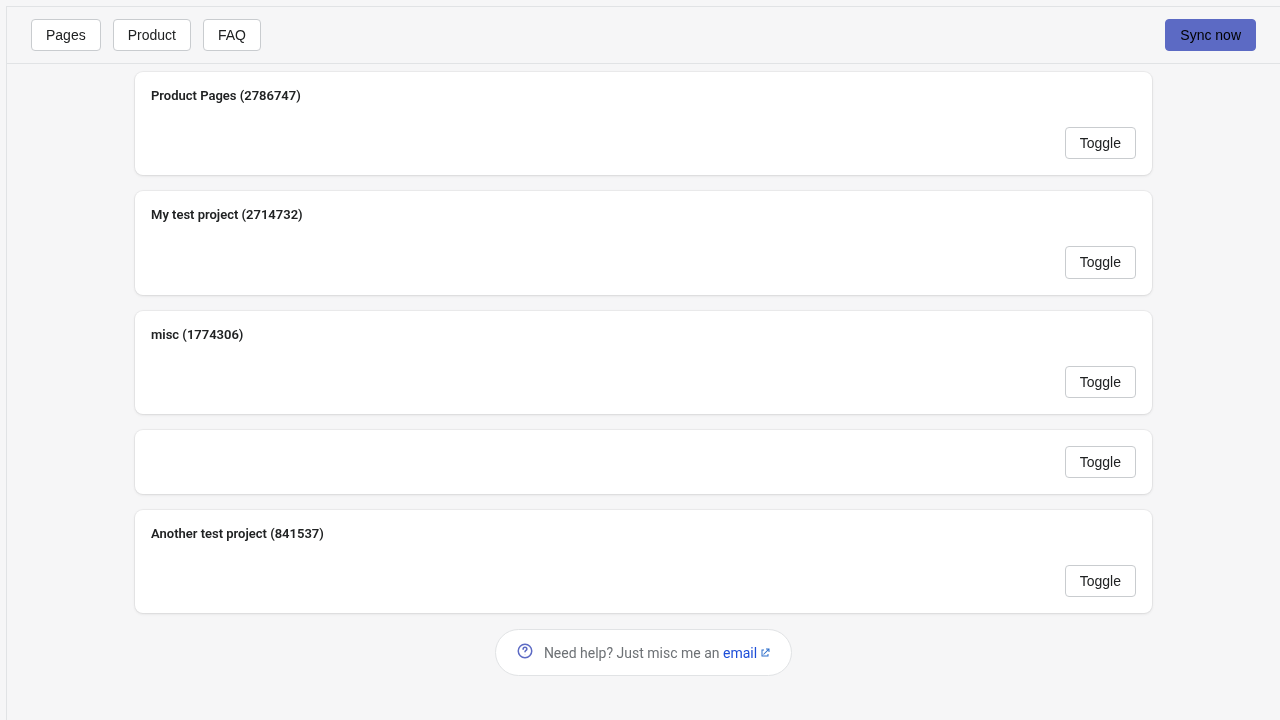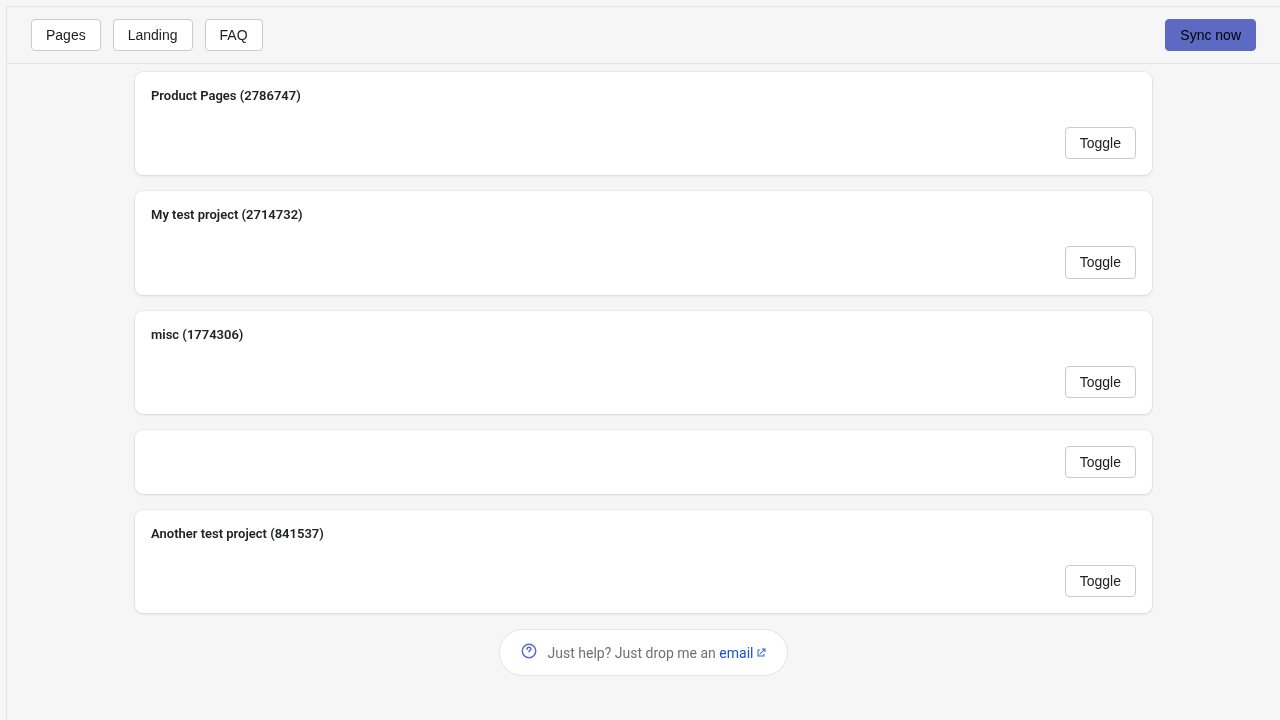--- a/index.html
+++ b/index.html
@@ -107,21 +107,21 @@
       vertical-align: -1px;
     }
   </style>
 </head>
 <body>
 
 <div class="outer">
   <div class="topbar">
     <div class="nav-left">
       <button class="btn">Pages</button>
-      <button class="btn">Landing</button>
+      <button class="btn">Product</button>
       <button class="btn">FAQ</button>
     </div>
     <div>
       <button class="btn btn-primary">Sync now</button>
     </div>
   </div>
 
   <div class="content">
 
     <div class="card">
@@ -160,20 +160,20 @@
 
     <div class="help-pill">
       <span>
         <svg class="icon-svg" viewBox="0 0 24 24">
           <circle cx="12" cy="12" r="9"></circle>
           <path d="M9.5 9.5a2.5 2.5 0 0 1 5 0c0 1.5-2.5 2-2.5 3.5" stroke-linecap="round"></path>
           <circle cx="12" cy="17" r="0.5" fill="#5c6ac4" stroke="none"></circle>
         </svg>
       </span>
       <span>
-        <span>Just help? Just drop me an </span><a href="#"><span>email</span><svg class="ext-icon" viewBox="0 0 24 24">
+        <span>Need help? Just misc me an </span><a href="#"><span>email</span><svg class="ext-icon" viewBox="0 0 24 24">
               <path d="M14 3h7v7h-2V6.414l-9.293 9.293-1.414-1.414L17.586 5H14V3zM5 5h5v2H7v10h10v-3h2v5H5V5z"></path>
             </svg></a>
       </span>
     </div>
 
   </div>
 </div>
 
 </body></html>

